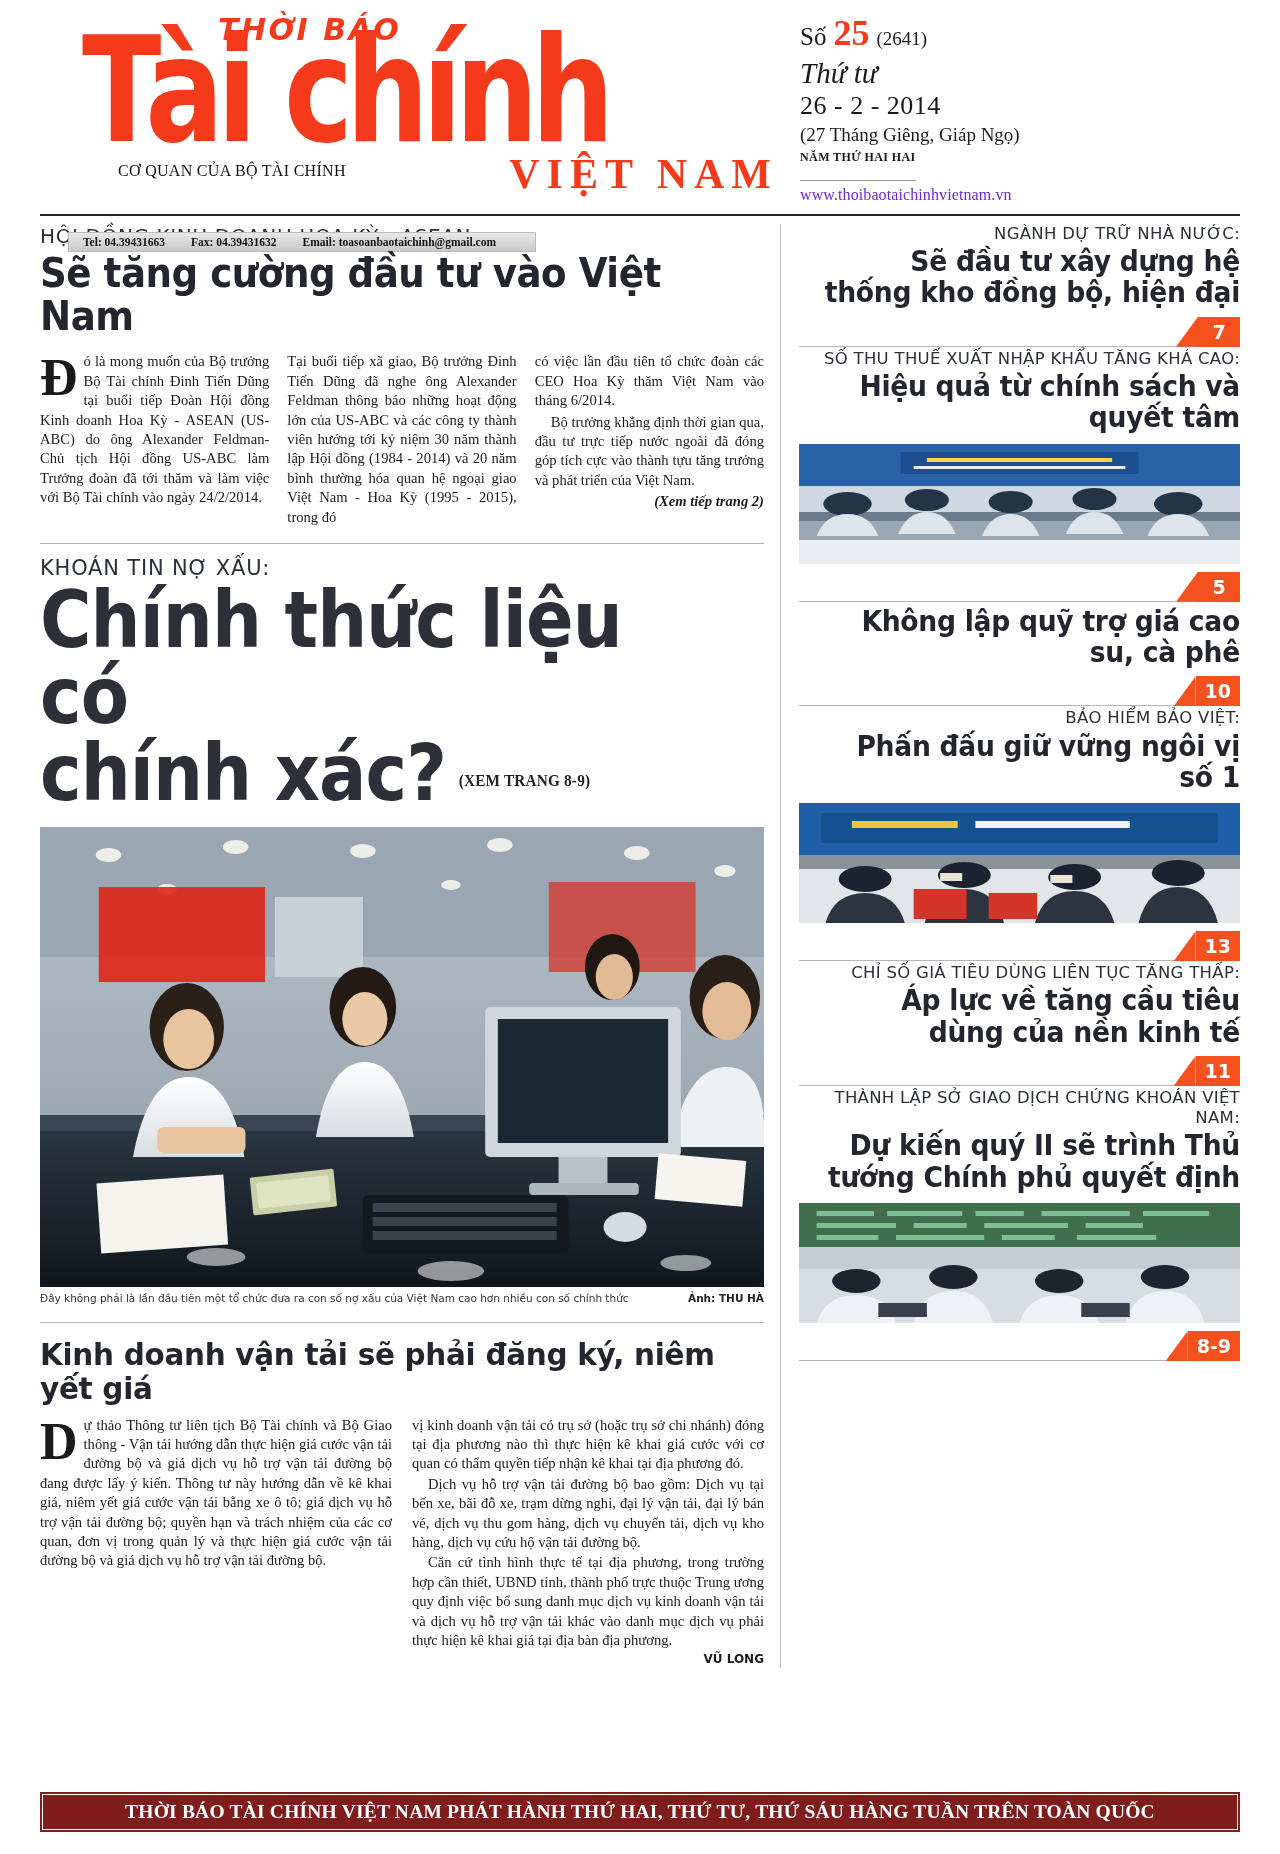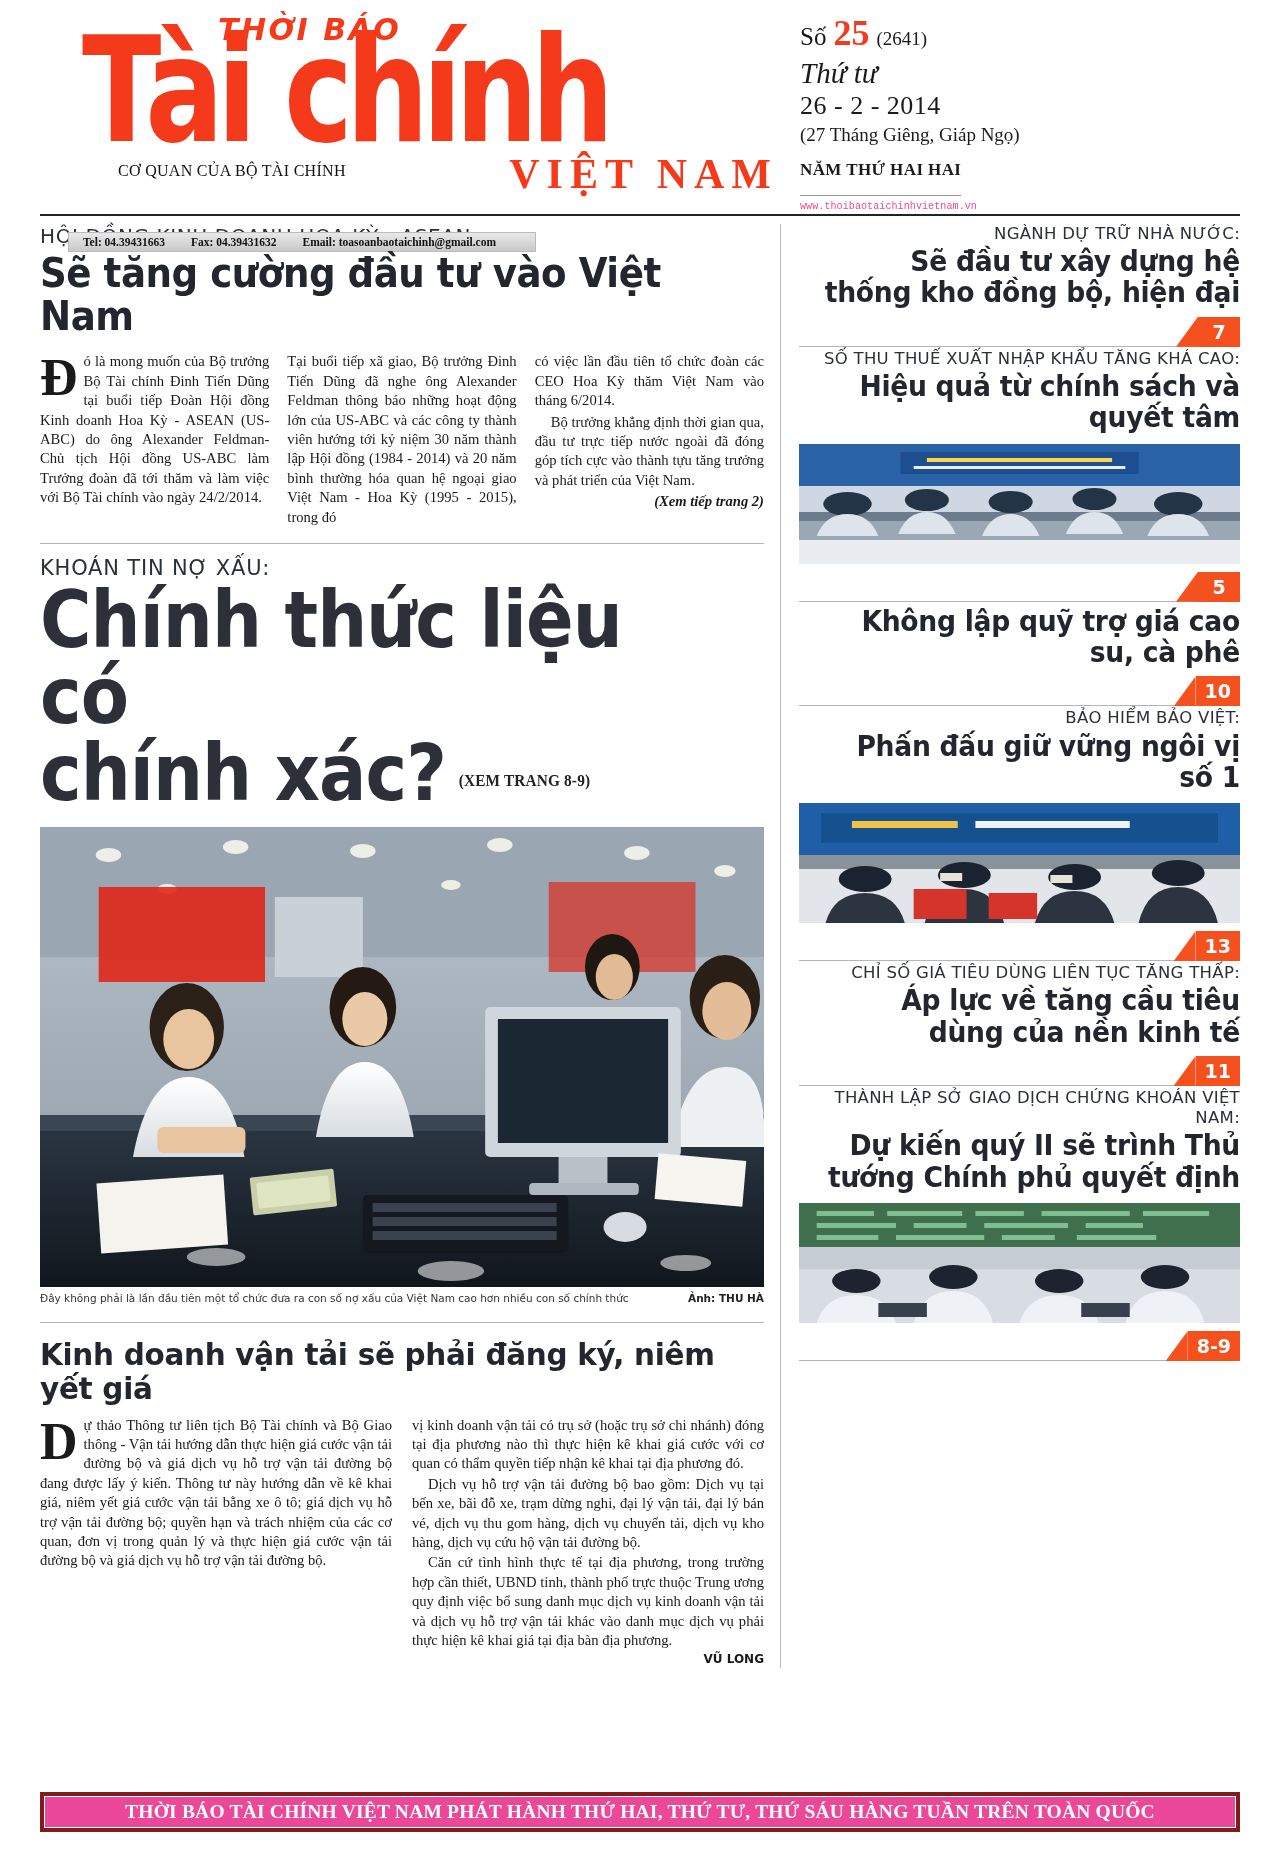--- a/index.html
+++ b/index.html
@@ -44,28 +44,27 @@
     padding-right: 4px;
   }
   .issue-line { font-size: 28px; line-height: 1.1; }
   .issue-line .so { font-size: 25px; }
   .issue-line .num { font-weight: 700; font-size: 36px; color: #f53a1c; }
   .issue-line .paren { font-size: 19px; }
   .weekday { font-style: italic; font-size: 29px; margin-top: 4px; line-height: 1.1; }
   .date-greg { font-size: 26px; margin-top: 2px; letter-spacing: 0.5px; }
   .date-lunar { font-size: 19px; margin-top: 3px; }
   .year-line {
-    font-size: 17px; font-weight: 700; letter-spacing: 0.4px;
-    margin-top: 14px; padding-bottom: 15px;
+    font-size: 12px; font-weight: 700; letter-spacing: 0.4px;
+    margin-top: 4px; padding-bottom: 15px;
     border-bottom: 1px solid #999; display: inline-block;
   }
   .website {
-    font-size: 10px; color: #ec4899; margin-top: 5px;
+    font-size: 16px; color: #6d28d9; margin-top: 5px;
     letter-spacing: 0.1px;
-    font-family: Liberation Mono, monospace;
   }
 
   
   .contact-bar {
     position: absolute; left: 68px; top: 232px; width: 468px; height: 20px;
     background: linear-gradient(to bottom, #e8e8e8, #c9c9c9);
     border: 1px solid #bbb;
     display: flex; align-items: center; gap: 26px; padding-left: 14px;
     font-family: "Liberation Serif", serif;
     font-weight: 700; font-size: 11.5px; color: #111;
@@ -196,23 +195,23 @@
     content: ""; position: absolute; left: -22px; bottom: 0;
     width: 22px; height: 30px; background: #f4511e;
     border-top-left-radius: 26px;
     clip-path: polygon(0 100%, 100% 0, 100% 100%);
   }
   .side-photo { width: 100%; height: 120px; margin-top: 10px; overflow: hidden; }
 
   
   .footer-banner {
     position: absolute; left: 40px; right: 40px; bottom: 22px;
-    height: 40px; background: #ec4899;
+    height: 40px; background: #7f1d1d;
     display: flex; align-items: center; justify-content: center;
-    border: 4px solid #7f1d1d;
+    border: 2px solid #7f1d1d;
   }
   .footer-banner .inner {
     width: 100%; height: 100%; border: 1px solid #fff;
     display: flex; align-items: center; justify-content: center;
     font-family: "Liberation Serif", serif;
     font-weight: 700; font-size: 19.5px; color: #fff;
     letter-spacing: 0.2px;
   }
 </style>
 </head>

